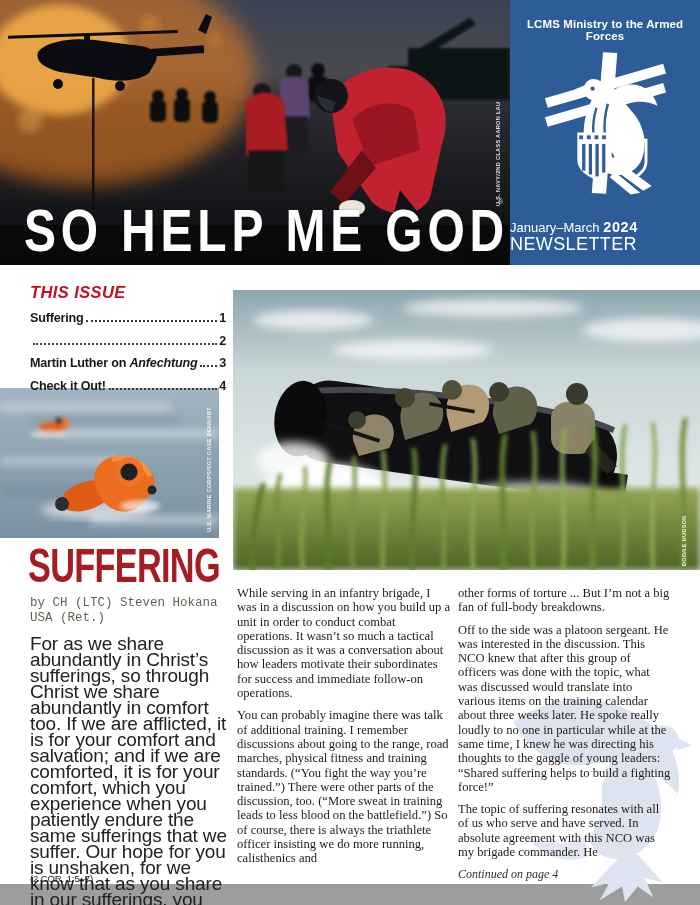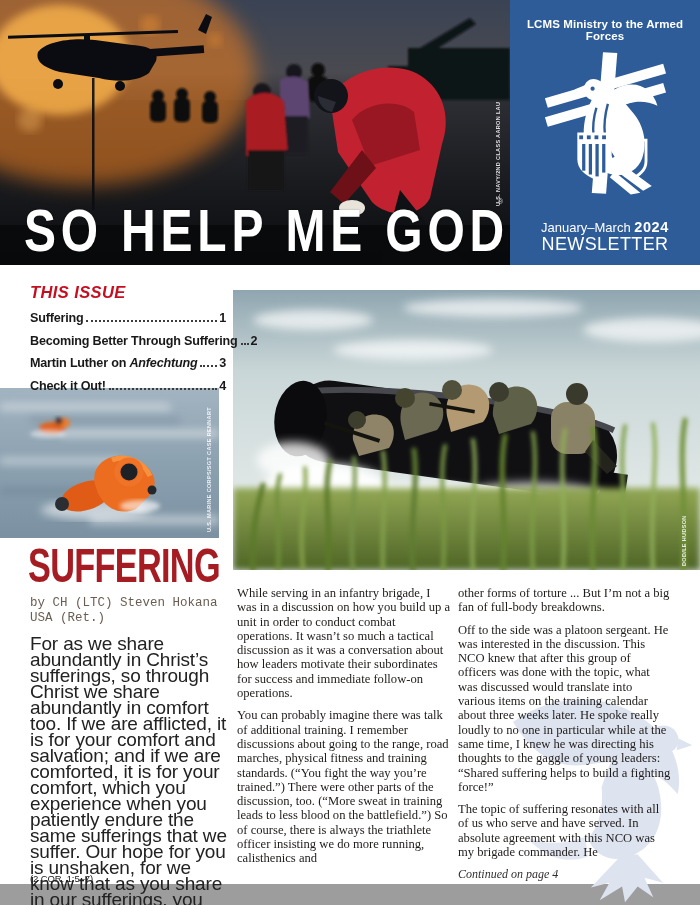--- a/index.html
+++ b/index.html
@@ -11,21 +11,21 @@
   .photo-top svg{display:block;}
   .masthead{position:absolute;left:24px;top:201px;z-index:5;color:#fff;font-weight:900;
             font-size:60px;line-height:1;letter-spacing:6px;white-space:nowrap;
             transform:scaleX(.80);transform-origin:left top;
             text-shadow:0 0 2px rgba(0,0,0,.35);}
   .reg-mark{position:absolute;left:498px;top:198px;z-index:5;color:#cfd6de;font-size:7px;}
   .sidebar{position:absolute;left:510px;top:0;width:190px;height:265px;background:#2d5c99;color:#fff;}
   .brand{position:absolute;top:18px;left:0;width:100%;text-align:center;font-weight:bold;
          font-size:11.5px;letter-spacing:.1px;}
   .logo{position:absolute;top:48px;left:50%;transform:translateX(-50%);}
-  .issue-block{position:absolute;top:219px;left:0;width:100%;text-align:center;line-height:16px;font-size:13px;}
+  .issue-block{position:absolute;top:219px;left:0;width:100%;line-height:16px;font-size:13px;}
   .issue-year{font-weight:bold;font-size:14.5px;letter-spacing:.6px;}
   .newsletter-label{font-size:18px;letter-spacing:.4px;}
 
   
   .credit{position:absolute;z-index:6;color:#ffffff;opacity:.85;font-size:5.5px;font-weight:bold;
           letter-spacing:.35px;white-space:nowrap;transform:rotate(-90deg);transform-origin:0 0;}
   .credit-top{left:495px;top:206px;}
   .credit-left{left:206px;top:532px;}
   .credit-main{left:681px;top:566px;}
 
@@ -206,21 +206,20 @@
   </div>
 
   <div class="toc">
     <h2 class="toc-heading">THIS ISSUE</h2>
     <div class="toc-row">
       <span class="toc-label"><span>Suffering</span><i></i></span>
       <span class="toc-dots"></span>
       <span class="toc-page">1</span>
     </div>
     <div class="toc-row">
-      <span class="toc-label"><span>Becoming Better Through Suffering </span><i></i></span>
       <span class="toc-dots"></span>
       <span class="toc-page">2</span>
     </div>
     <div class="toc-row">
       <span class="toc-label"><span>Martin Luther on </span><i>Anfechtung</i></span>
       <span class="toc-dots"></span>
       <span class="toc-page">3</span>
     </div>
     <div class="toc-row">
       <span class="toc-label"><span>Check it Out! </span><i></i></span>

